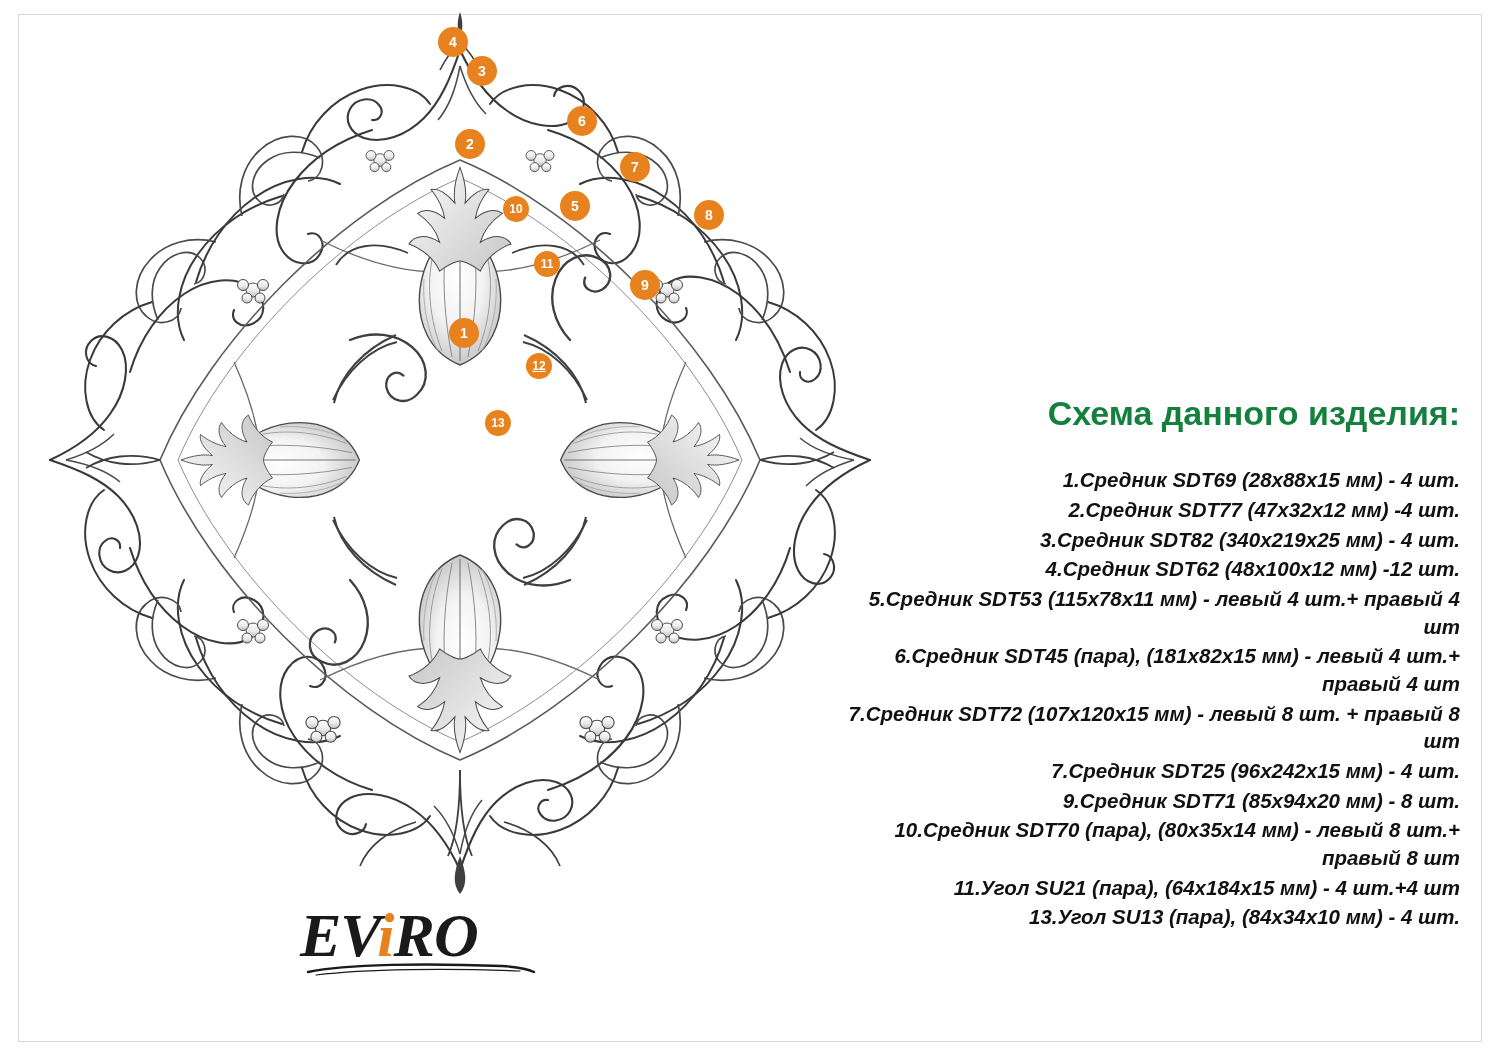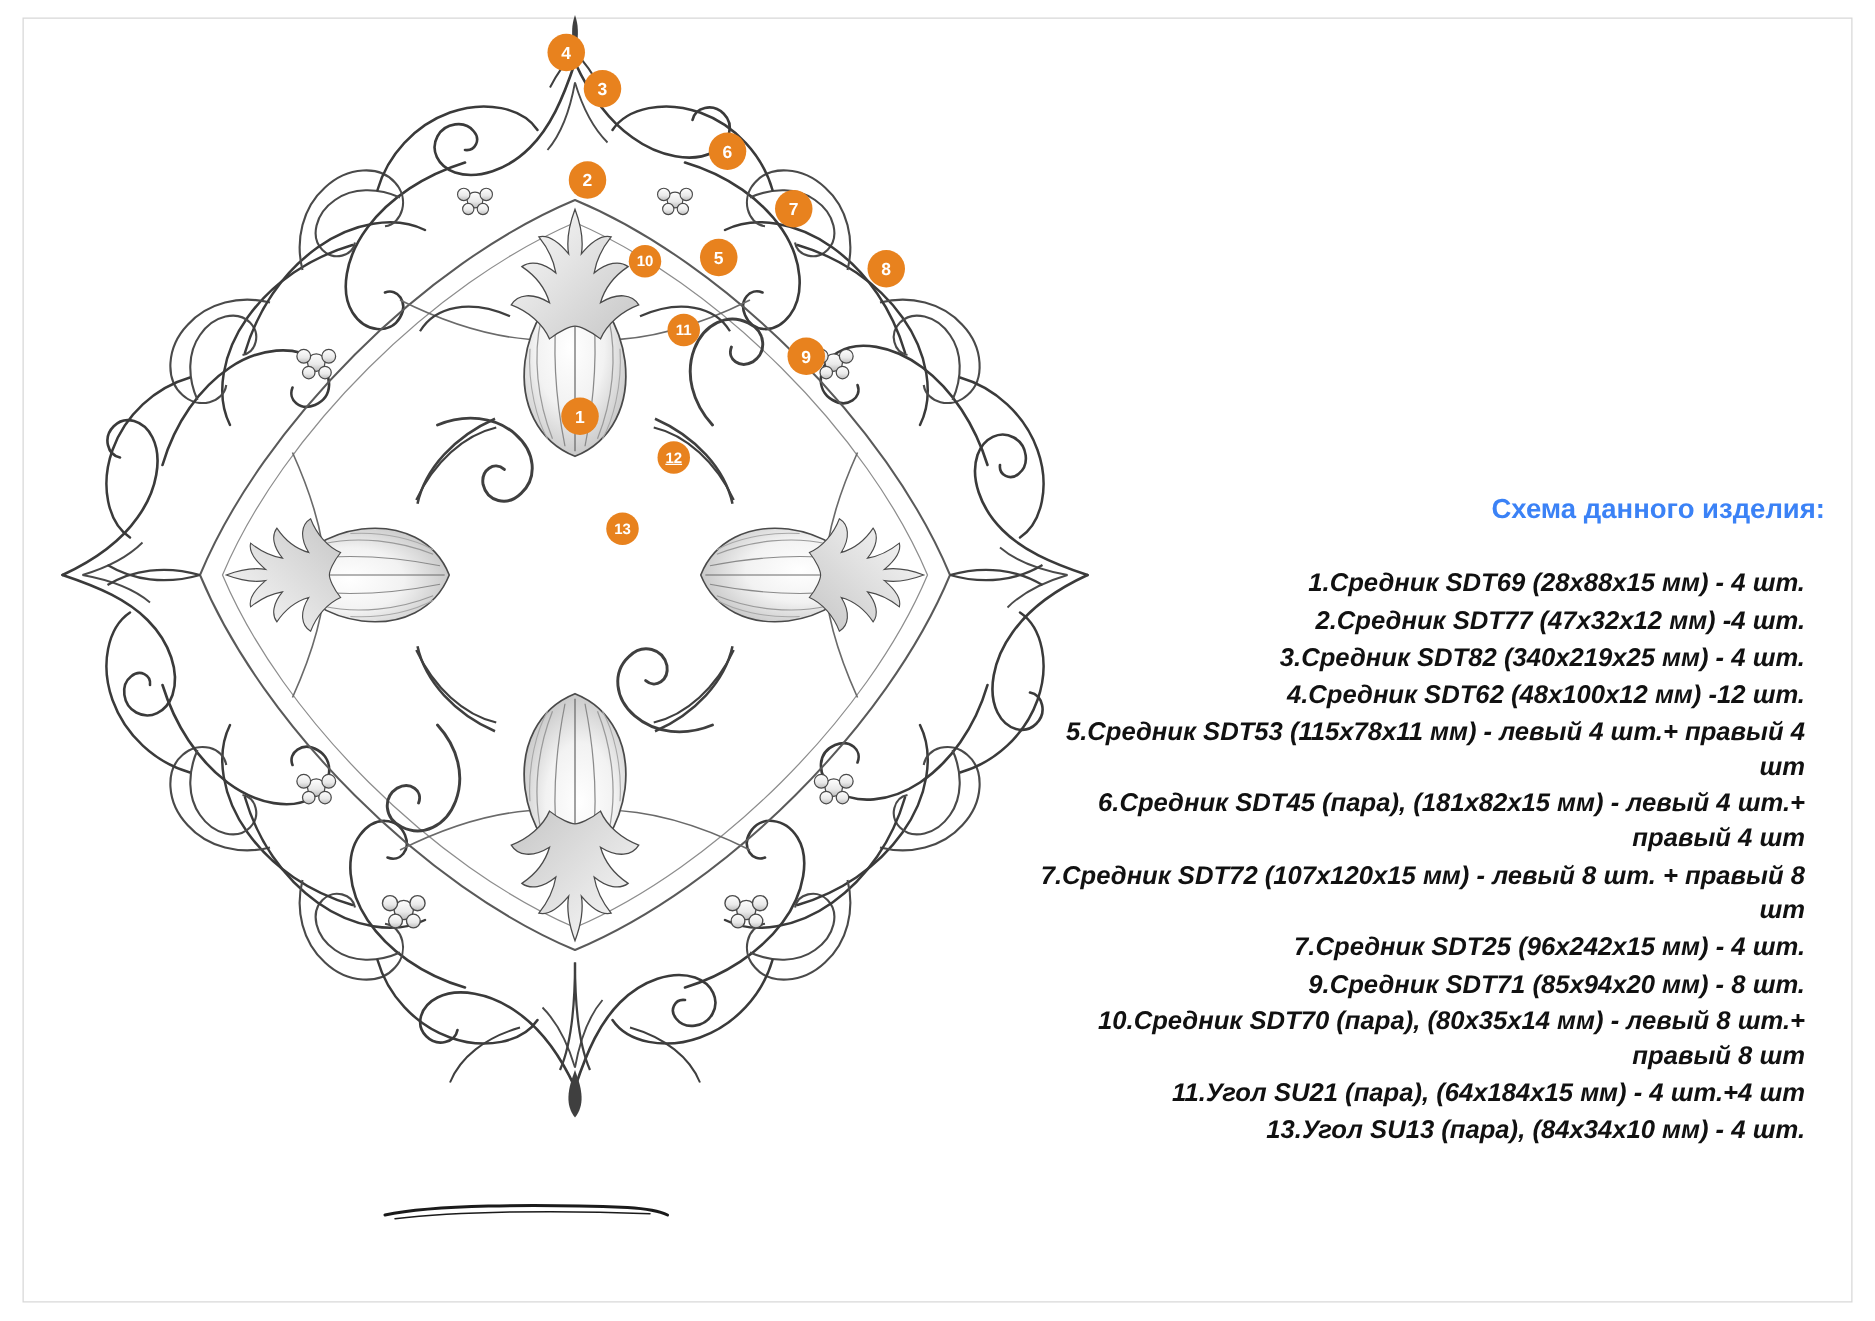--- a/index.html
+++ b/index.html
@@ -100,39 +100,39 @@
   .panel {
     position: absolute;
     left: 830px;
     top: 395px;
     width: 630px;
     text-align: right;
   }
   .panel-title {
     font-family: "Liberation Sans", sans-serif;
     font-weight: 700;
-    font-size: 22px;
-    color: #3b82f6;
+    font-size: 34px;
+    color: #15803d;
     margin: 0 0 34px 0;
     text-align: right;
     line-height: 1.1;
   }
   .panel-list {
     list-style: none;
     margin: 0;
     padding: 0;
   }
   .panel-list li {
     font-family: "Liberation Sans", sans-serif;
     font-style: italic;
     font-weight: 700;
     font-size: 20.5px;
     color: #111111;
     line-height: 1.35;
-    margin: 0 16px 2px 0;
+    margin: 0 0 2px 0;
     text-align: right;
   }
 </style>
 </head>
 <body>
 
 <div class="page">
 
   <div class="page-border"></div>
 
@@ -309,20 +309,21 @@
     <div class="marker" style="left:560px; top:191px;">5</div>
     <div class="marker" style="left:694px; top:200px;">8</div>
     <div class="marker small" style="left:534px; top:251px;text-align:right;">11</div>
     <div class="marker" style="left:630px; top:270px;">9</div>
     <div class="marker" style="left:449px; top:318px;">1</div>
     <div class="marker small" style="left:526px; top:353px;text-decoration:underline;">12</div>
     <div class="marker small" style="left:485px; top:410px;">13</div>
   </div>
 
   <div class="logo">
+    <div class="logo-text"><span>EV</span><span class="dot-i">i</span><span>RO</span></div>
     <svg class="logo-underline" viewBox="0 0 230 14" xmlns="http://www.w3.org/2000/svg">
       <path d="M2 10 C 40 2, 120 1, 196 4 C 212 5, 222 7, 228 10" fill="none" stroke="#1a1a1a" stroke-width="2.4" stroke-linecap="round"></path>
       <path d="M10 13 C 60 7, 140 6, 214 9" fill="none" stroke="#1a1a1a" stroke-width="1.2" stroke-linecap="round"></path>
     </svg>
   </div>
 
   <div class="panel">
     <h1 class="panel-title">Схема данного изделия:</h1>
     <ul class="panel-list">
       <li>1.Средник SDT69 (28х88х15 мм) - 4 шт.</li>

